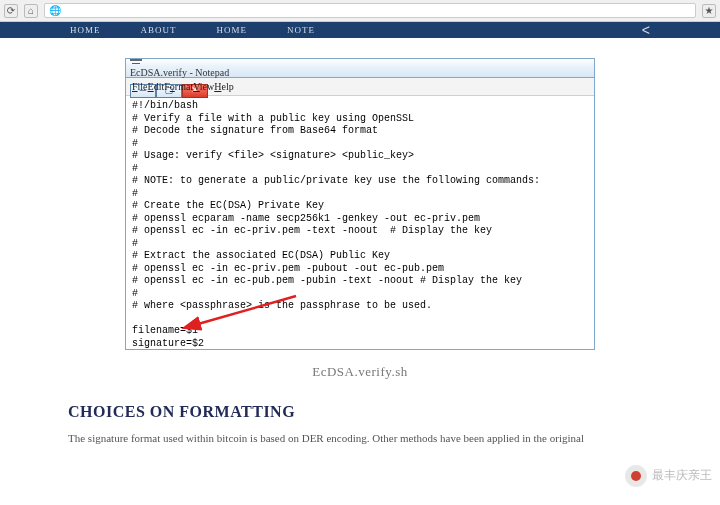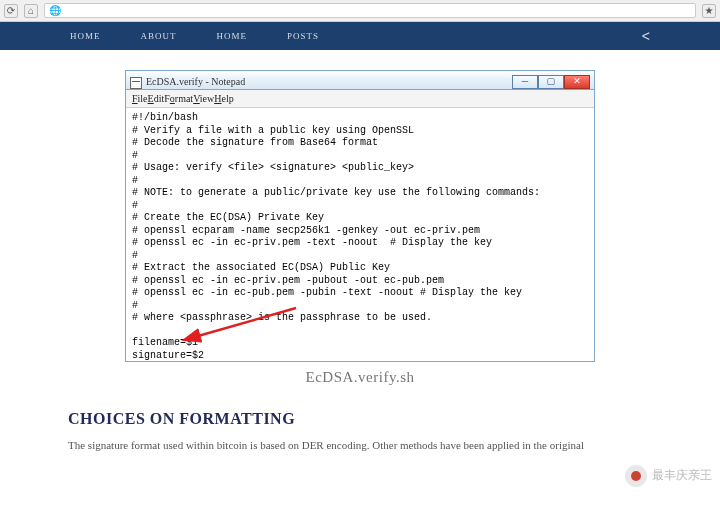--- a/index.html
+++ b/index.html
@@ -14,21 +14,21 @@
     padding: 0 4px;
     gap: 6px;
     font-size: 10px;
     color: #555;
   }
   .browser-bar .btn { width: 14px; height: 14px; display: flex; align-items: center; justify-content: center; border: 1px solid #bbb; border-radius: 2px; background: #eee; }
   .url-box { flex: 1; background: #fff; border: 1px solid #ccc; border-radius: 2px; padding: 1px 4px; font-size: 10px; color: #444; display:flex; align-items:center; gap:4px;}
   .url-box .globe { font-size: 10px; color:#8a8; }
 
   .nav-band {
-    height: 28px;
+    height: 16px;
     background: #1c3f6e;
     display: flex;
     align-items: center;
     padding: 0 70px;
     gap: 40px;
   }
   .nav-band a { color: #d6dde8; font-size: 9px; letter-spacing: 1px; text-decoration: none; font-family: Georgia, serif; }
   .nav-band .spacer { flex: 1; }
   .nav-band .share { color: #d6dde8; font-size: 14px; }
 
@@ -52,25 +52,26 @@
     border-top: none;
     background: #fff;
     font-size: 10px;
   }
 
   .np-title {
     height: 20px;
     background: linear-gradient(#fff 0%, #eaf3fb 40%, #d8e7f5 100%);
     border: 1px solid #7fa8c9;
     display: flex;
-    align-items: flex-end;
+    align-items: flex-start;
     padding: 0 4px;
     font-size: 10px;
     color: #333;
     gap: 4px;
+    flex-direction: column;
   }
   .np-title .np-icon { width: 12px; height: 12px; background: #fff; border: 1px solid #666; display:inline-block; position:relative;}
   .np-title .np-icon::after{content:"";position:absolute;left:1px;right:1px;top:3px;height:1px;background:#558;}
   .np-title .ttext { flex: 1; }
   .np-winbtns { display: flex; gap: 0; }
   .np-winbtns span { width: 26px; height: 14px; border: 1px solid #5b7fa6; background: linear-gradient(#f7fbff,#d7e7f5); font-size: 9px; display:flex;align-items:center;justify-content:center;color:#2a4d73;}
   .np-winbtns span.close { background: linear-gradient(#ff7b6e,#d93c2b); color:#fff; border-color:#a23023;}
 
   .np-menu {
     height: 18px;
@@ -94,23 +95,23 @@
     white-space: pre;
     height: 253px;
     overflow: hidden;
     position: relative;
   }
 
   .arrow { position: absolute; pointer-events: none; }
 
   .caption {
     text-align: center;
-    font-size: 15px;
+    font-size: 13px;
     color: #777;
-    margin-top: 4px;
+    margin-top: 12px;
     font-family: Georgia, serif;
     letter-spacing: 0.5px;
   }
 
   .section-h {
     font-family: Georgia, serif;
     font-weight: bold;
     color: #222a58;
     font-size: 16px;
     letter-spacing: 0.5px;
@@ -138,21 +139,21 @@
   <div class="url-box">
     <span class="globe">🌐</span>
   </div>
   <div class="btn">★</div>
 </div>
 
 <div class="nav-band">
   <a href="#">HOME</a>
   <a href="#">ABOUT</a>
   <a href="#">HOME</a>
-  <a href="#">POSTS</a>
+  <a href="#">NOTE</a>
   <div class="spacer"></div>
   <span class="share">&lt;</span>
 </div>
 
 <div class="page">
 
   <div class="notepad-wrap">
     <div class="np-title">
       <span class="np-icon"></span>
       <span class="ttext">EcDSA.verify - Notepad</span>

